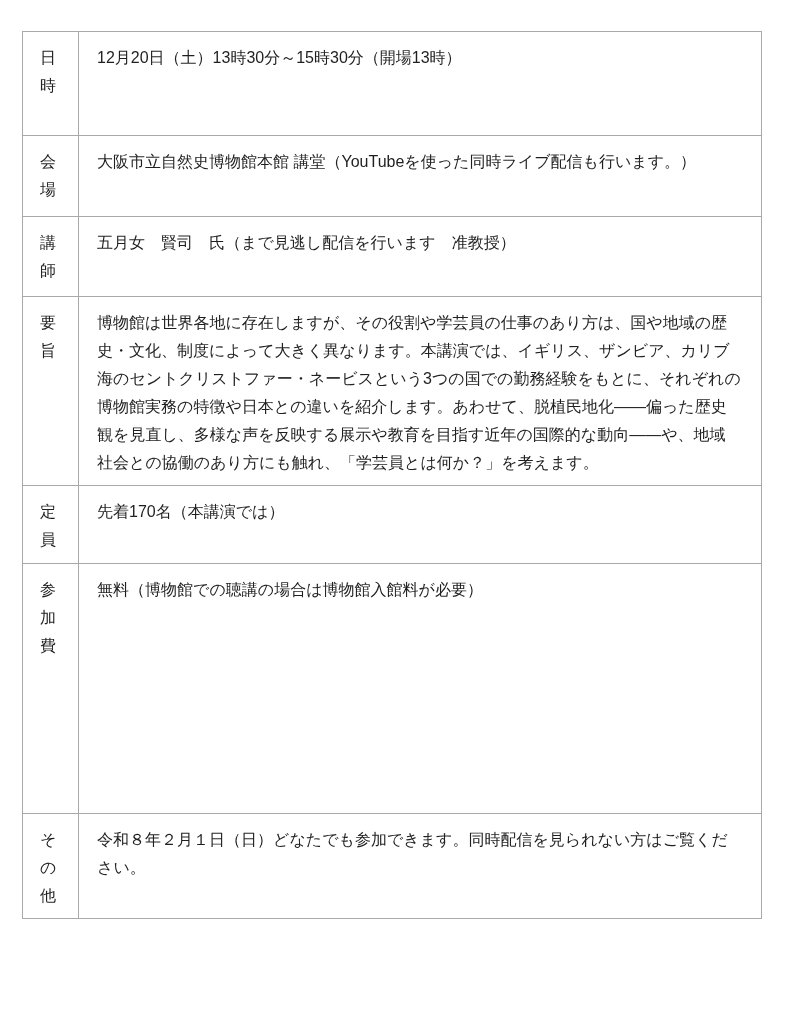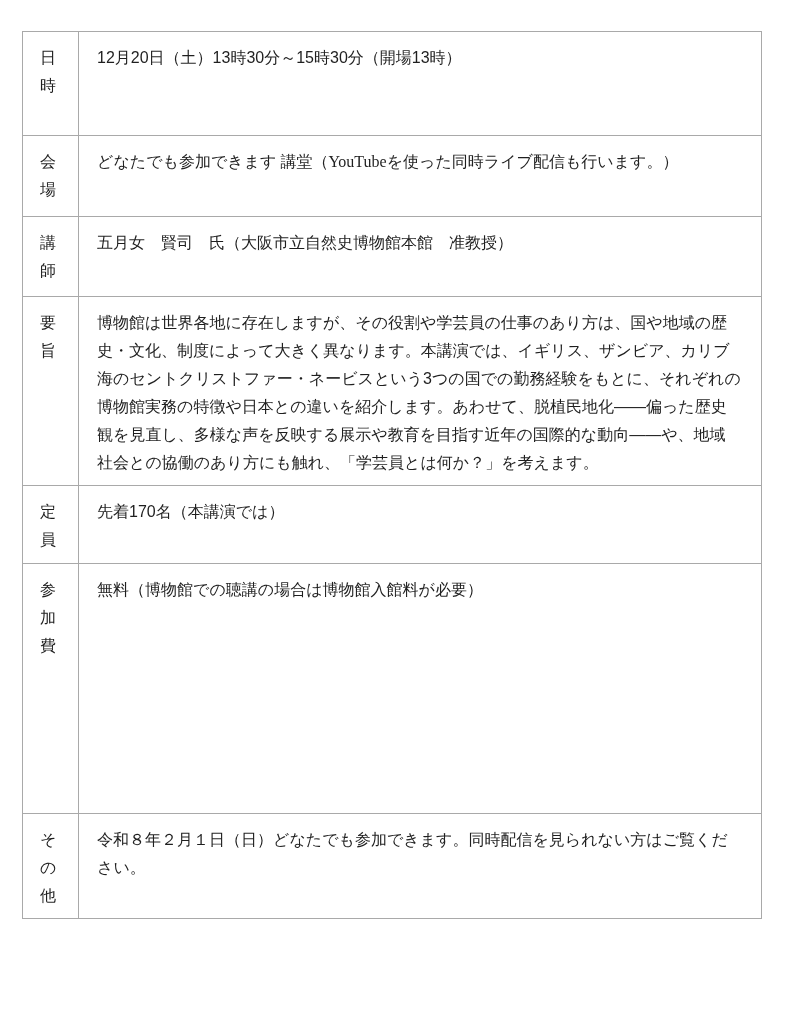--- a/index.html
+++ b/index.html
@@ -35,45 +35,45 @@
   table.info-table th {
     width: 56px;
     padding: 12px 8px 8px 17px;
     word-break: break-all;
   }
   table.info-table td {
     padding: 12px 20px 8px 18px;
     white-space: pre-line;
   }
   tr.r0 { height: 104px; }
-  tr.r1 { height: 81px; font-family: Liberation Serif, serif; }
+  tr.r1 { height: 81px; }
   tr.r2 { height: 80px; }
   tr.r3 { height: 178px; margin-left: 16px; }
   tr.r4 { height: 78px; margin-left: 24px; }
   tr.r5 { height: 82px; }
   tr.r6 { height: 250px; padding-left: 9px; }
   tr.r7 { height: 104px; margin-left: 48px; }
 </style>
 </head>
 <body>
 
 <div class="page">
   <table class="info-table">
     <tbody>
       <tr class="r0">
         <th>日時</th>
         <td>12月20日（土）13時30分～15時30分（開場13時）</td>
       </tr>
       <tr class="r1">
         <th>会場</th>
-        <td>どなたでも参加できます 講堂（YouTubeを使った同時ライブ配信も行います。）</td>
+        <td>大阪市立自然史博物館本館 講堂（YouTubeを使った同時ライブ配信も行います。）</td>
       </tr>
       <tr class="r2">
         <th>講師</th>
-        <td>五月女　賢司　氏（大阪市立自然史博物館本館　准教授）</td>
+        <td>五月女　賢司　氏（まで見逃し配信を行います　准教授）</td>
       </tr>
       <tr class="r3">
         <th>要旨</th>
         <td>博物館は世界各地に存在しますが、その役割や学芸員の仕事のあり方は、国や地域の歴史・文化、制度によって大きく異なります。本講演では、イギリス、ザンビア、カリブ海のセントクリストファー・ネービスという3つの国での勤務経験をもとに、それぞれの博物館実務の特徴や日本との違いを紹介します。あわせて、脱植民地化——偏った歴史観を見直し、多様な声を反映する展示や教育を目指す近年の国際的な動向——や、地域社会との協働のあり方にも触れ、「学芸員とは何か？」を考えます。</td>
       </tr>
       <tr class="r4">
         <th>定員</th>
         <td>先着170名（本講演では）</td>
       </tr>
       <tr class="r6">

